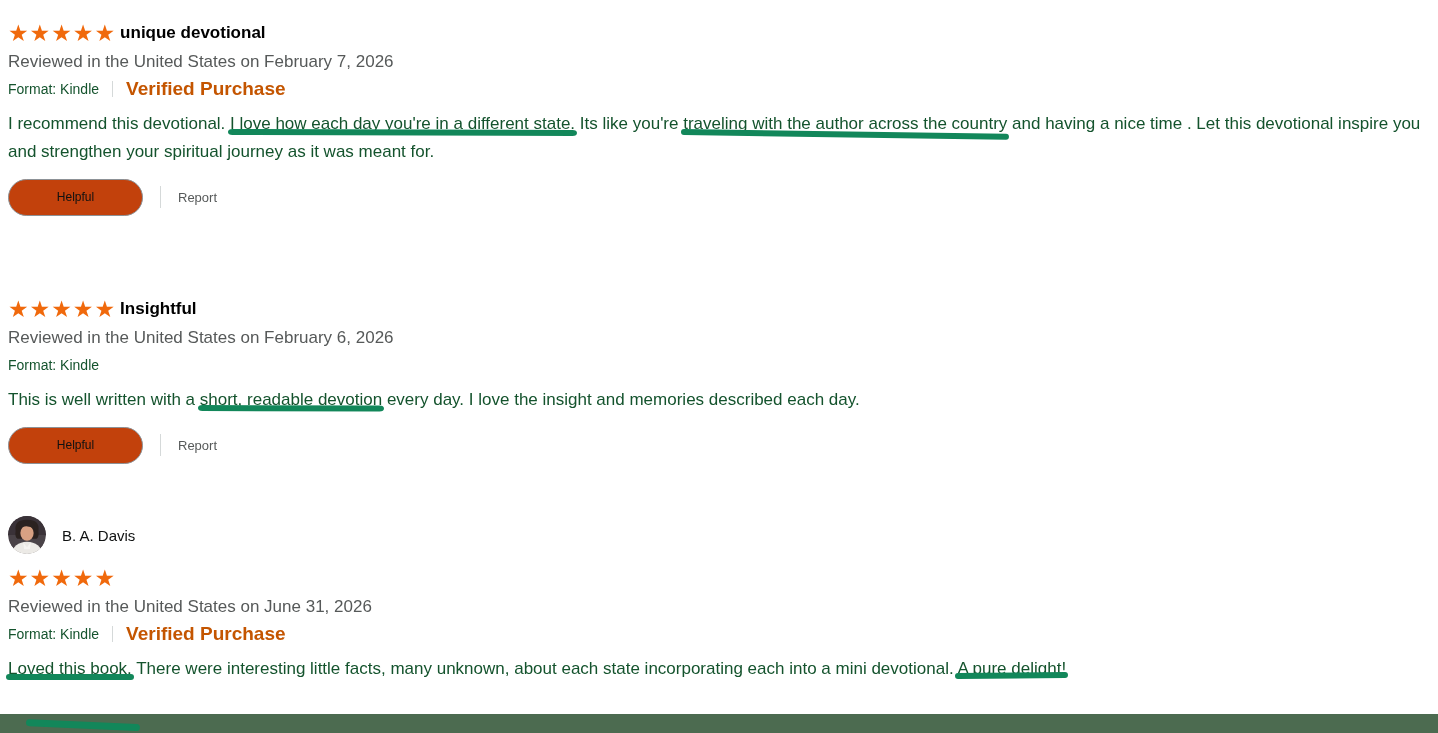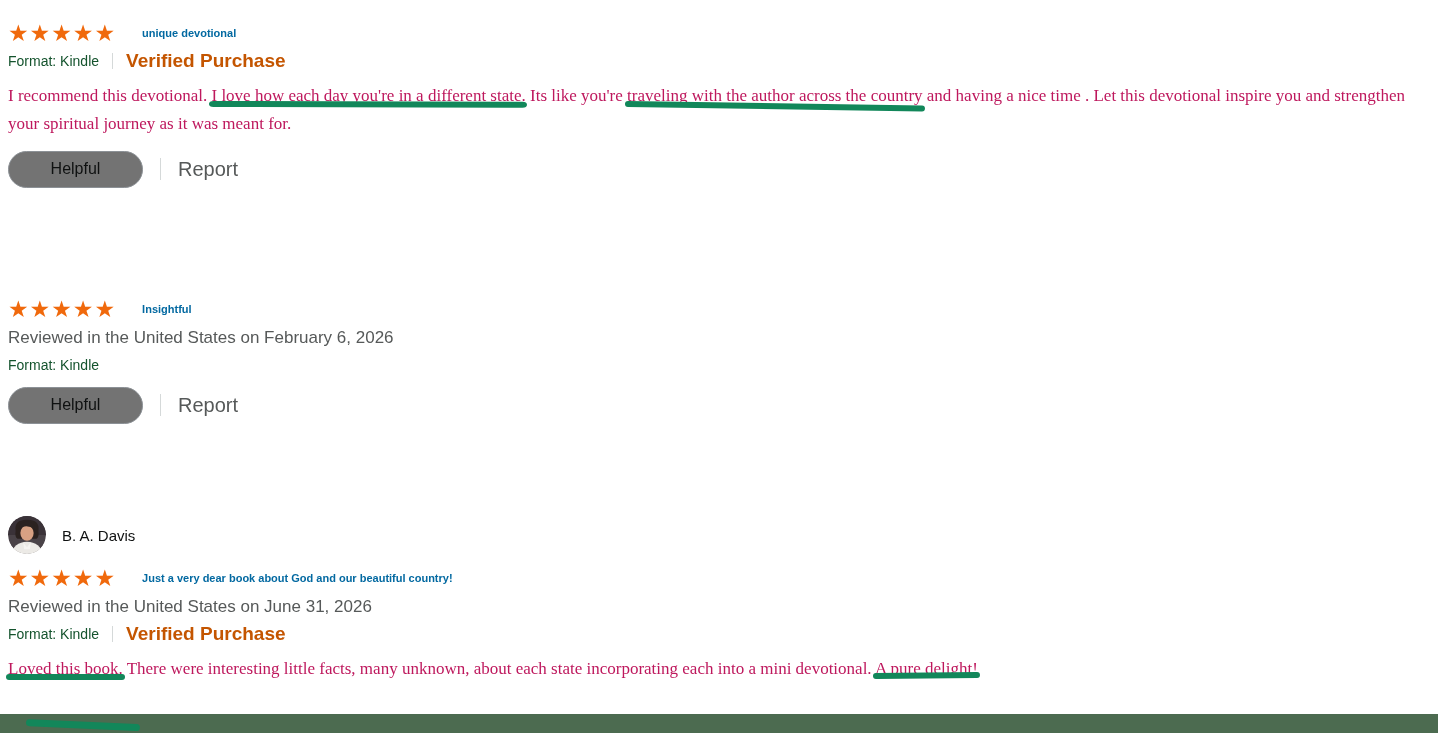--- a/index.html
+++ b/index.html
@@ -40,24 +40,24 @@
     margin-bottom: 6px;
   }
   .stars {
     color: var(--star, #F0690C);
     font-size: 23px;
     letter-spacing: 1px;
     line-height: 1;
     white-space: nowrap;
   }
   .review-title {
-    margin-left: 26px;
-    font-size: 11px;
+    margin-left: 4px;
+    font-size: 17px;
     font-weight: bold;
-    color: #0369a1;
+    color: #000000;
   }
   .review-date {
     font-size: 17px;
     color: #565959;
     height: 20px;
     line-height: 20px;
     margin-bottom: 8px;
   }
   .format-row {
     display: flex;
@@ -73,23 +73,22 @@
     margin: 0 13px;
   }
   .verified {
     color: var(--verified, #C45500);
     font-weight: bold;
     font-size: 19px;
   }
   .review-body {
     font-size: 17px;
     line-height: 28px;
-    color: #be185d;
+    color: #14532d;
     margin-bottom: 12px;
-    font-family: Liberation Serif, serif;
   }
   
   .hl { position: relative; white-space: pre-wrap; }
   .hl::after {
     content: "";
     position: absolute;
     left: -2px; right: -2px;
     bottom: -2px;
     height: 6px;
     background: var(--marker, #12875A);
@@ -100,37 +99,37 @@
   .hl-up::after    { transform: rotate(-0.5deg); transform-origin: left center; bottom: -1px; }
   .actions-row {
     display: flex;
     align-items: center;
     height: 38px;
   }
   .helpful-btn {
     width: 135px; height: 37px;
     border: 1px solid #8C9196;
     border-radius: 20px;
-    background: #737373;
+    background: #c2410c;
     font-family: "Liberation Sans", sans-serif;
-    font-size: 16px;
+    font-size: 12px;
     font-weight: 500;
     color: #0F1111;
     display: flex;
     align-items: center;
     justify-content: center;
     cursor: pointer;
   }
   .action-divider {
     width: 1px; height: 22px;
     background: #D5D9D9;
     margin: 0 17px;
   }
   .report-link {
-    font-size: 20px;
+    font-size: 13px;
     color: #565959;
     cursor: pointer;
   }
   .bottom-bar {
     position: absolute;
     left: 0; top: 714px;
     width: 1438px; height: 19px;
     background: var(--bar, #4C6B50);
     z-index: 2;
   }
@@ -146,20 +145,21 @@
   }
 </style>
 </head>
 <body>
 
 <article class="review" style="top:20px">
   <div class="title-row">
     <span class="stars">★★★★★</span>
     <span class="review-title">unique devotional</span>
   </div>
+  <div class="review-date">Reviewed in the United States on February 7, 2026</div>
   <div class="format-row">
     <span class="format-label">Format: Kindle</span>
     <span class="vp-divider"></span>
     <span class="verified">Verified Purchase</span>
   </div>
   <div class="review-body"><span>I recommend this devotional. </span><span class="hl hl-dip">I love how each day you're in a different state.</span><span> Its like you're </span><span class="hl hl-slope">traveling with the author across the country</span><span> and having a nice time . Let this devotional inspire you and strengthen your spiritual journey as it was meant for.</span></div>
   <div class="actions-row">
     <button class="helpful-btn">Helpful</button>
     <span class="action-divider"></span>
     <span class="report-link">Report</span>
@@ -168,20 +168,21 @@
 
 <article class="review" style="top:296px">
   <div class="title-row">
     <span class="stars">★★★★★</span>
     <span class="review-title">Insightful</span>
   </div>
   <div class="review-date">Reviewed in the United States on February 6, 2026</div>
   <div class="format-row">
     <span class="format-label">Format: Kindle</span>
   </div>
+  <div class="review-body"><span>This is well written with a </span><span class="hl hl-dip">short, readable devotion</span><span> every day. I love the insight and memories described each day.</span></div>
   <div class="actions-row">
     <button class="helpful-btn">Helpful</button>
     <span class="action-divider"></span>
     <span class="report-link">Report</span>
   </div>
 </article>
 
 <article class="review" style="top:515px">
   <div class="avatar-row">
     <span class="avatar">
@@ -192,21 +193,20 @@
         <ellipse cx="20" cy="18" rx="7" ry="8" fill="#D8A183"></ellipse>
         <path d="M12 13 q8 -5 16 1 q1 -8 -8 -8 q-9 0 -8 7 z" fill="#2b2220"></path>
         <path d="M4 40 a16 13 0 0 1 32 0 z" fill="#ECEAE6"></path>
         <path d="M16 28 l4 5 l4 -5 l-1 7 l-6 0 z" fill="#f7f5f2"></path>
       </svg>
     </span>
     <span class="reviewer-name">B. A. Davis</span>
   </div>
   <div class="title-row">
     <span class="stars">★★★★★</span>
-    <span class="review-title">Just a very dear book about God and our beautiful country!</span>
   </div>
   <div class="review-date">Reviewed in the United States on June 31, 2026</div>
   <div class="format-row">
     <span class="format-label">Format: Kindle</span>
     <span class="vp-divider"></span>
     <span class="verified">Verified Purchase</span>
   </div>
   <div class="review-body"><span class="hl">Loved this book.</span><span> There were interesting little facts, many unknown, about each state incorporating each into a mini devotional. </span><span class="hl hl-up">A pure delight!</span></div>
 </article>
 

